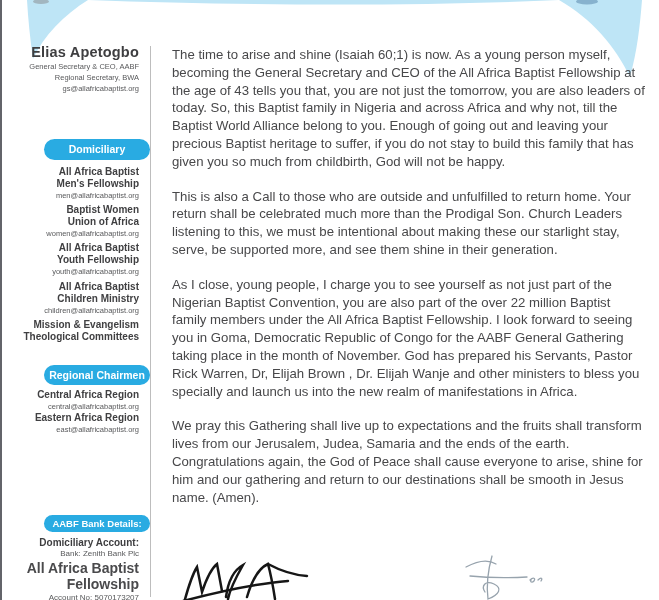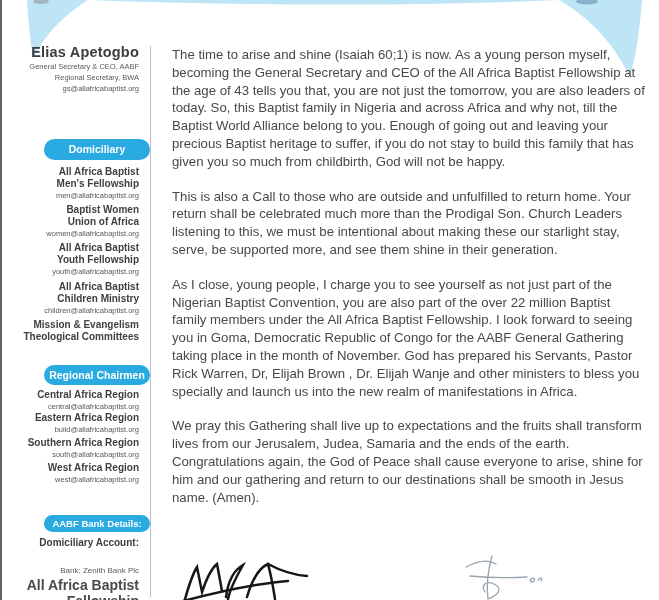--- a/index.html
+++ b/index.html
@@ -24,21 +24,21 @@
   }
   .pill-aux{top:139px; height:21px; line-height:21px; font-size:10.5px;}
   .pill-reg{top:365px; height:20px; line-height:20px; font-size:10.5px;}
   .pill-bank{top:515px; height:17px; line-height:17px; font-size:9.5px;}
   .side-title{font-size:10px; font-weight:bold; color:#404042; line-height:1.22; white-space:pre-line;}
   .side-email{font-size:7.5px; color:#58595b; margin-top:1px;}
   .g0{top:166px;} .g1{top:204px;} .g2{top:242px;} .g3{top:281px;} .g4{top:319px;}
   .r0{top:389px;padding-left:12px;} .r1{top:412px;} .r2{top:437px;} .r3{top:462px;}
   .bank{top:537px;}
   .bank-head{font-size:10px; font-weight:bold; color:#3e3e40;padding-left:21px;}
-  .bank-line{font-size:8px; color:#58595b; line-height:1.3; margin-top:18px;text-align:right;}
+  .bank-line{font-size:8px; color:#58595b; line-height:1.3; margin-top:1px;text-align:right;}
   .bank-name{font-size:14px; color:#4a4a4c; font-weight:bold; margin-top:1px;}
   
   .letter{
     position:absolute; left:170px; top:46px; width:474px;
     font-size:13.2px; line-height:17.8px; color:#48484a;
   }
   .letter p{margin:0 0 17px 0;}
   .letter p.spaced{margin-top:16px;}
   
   .sig{position:absolute;}
@@ -97,29 +97,21 @@
     </div>
 
     <div class="pill pill-reg">Regional Chairmen</div>
 
     <div class="side-sec r0">
       <div class="side-title">Central Africa Region</div>
       <div class="side-email">central@allafricabaptist.org</div>
     </div>
     <div class="side-sec r1">
       <div class="side-title">Eastern Africa Region</div>
-      <div class="side-email">build@allafricabaptist.org</div>
-    </div>
-    <div class="side-sec r2">
-      <div class="side-title">Southern Africa Region</div>
-      <div class="side-email">south@allafricabaptist.org</div>
-    </div>
-    <div class="side-sec r3">
-      <div class="side-title">West Africa Region</div>
-      <div class="side-email">west@allafricabaptist.org</div>
+      <div class="side-email">east@allafricabaptist.org</div>
     </div>
 
     <div class="pill pill-bank">AABF Bank Details:</div>
 
     <div class="side-sec bank">
       <div class="bank-head">Domiciliary Account:</div>
       <div class="bank-line">Bank: Zenith Bank Plc</div>
       <div class="bank-name">All Africa Baptist Fellowship</div>
       <div class="bank-line">Account No: 5070173207</div>
       <div class="bank-line">Swift Code: ZEIBNGLA</div>

